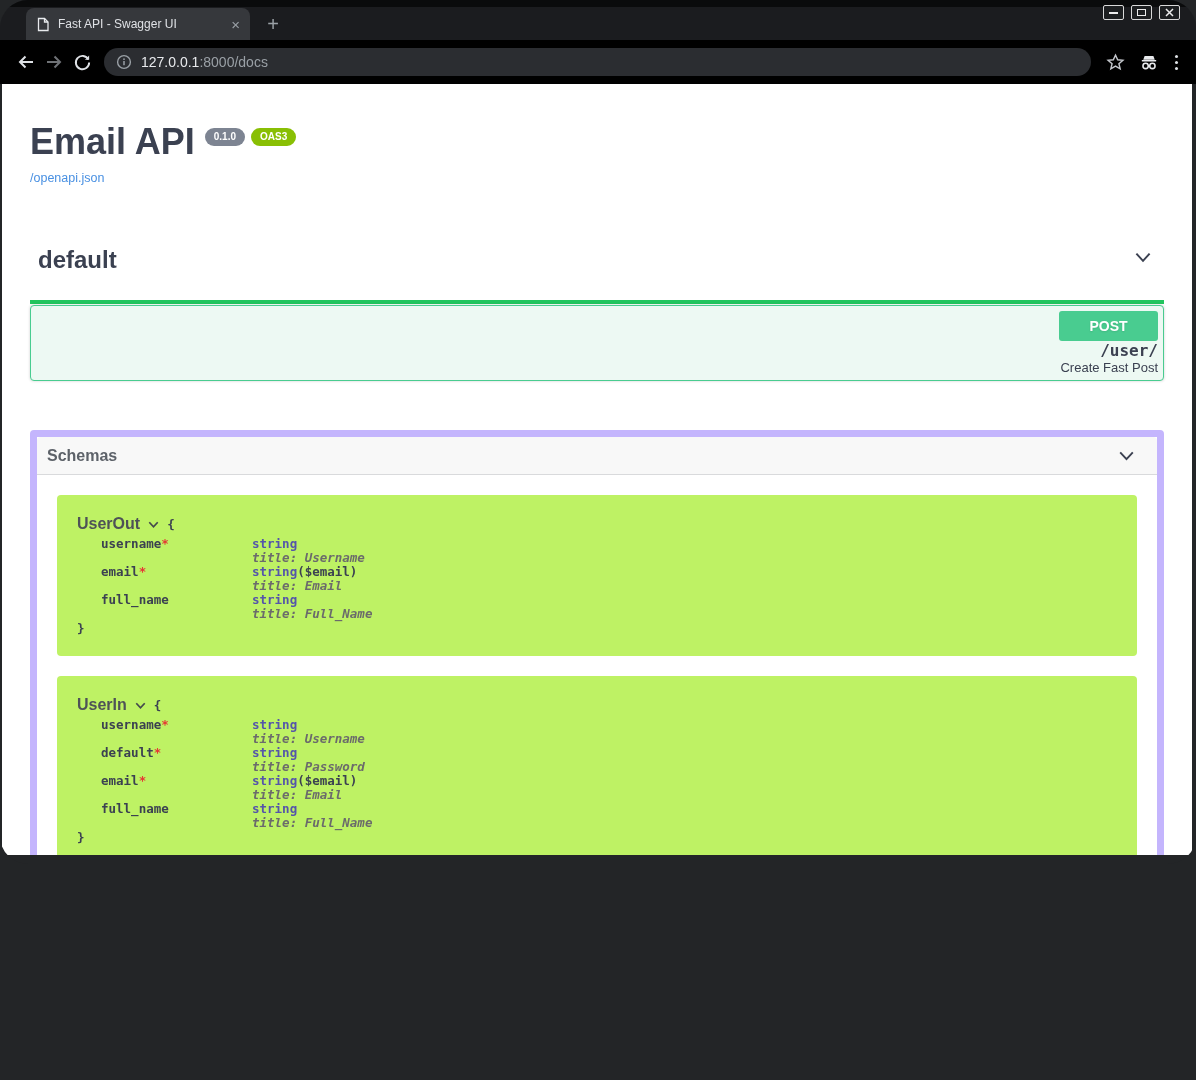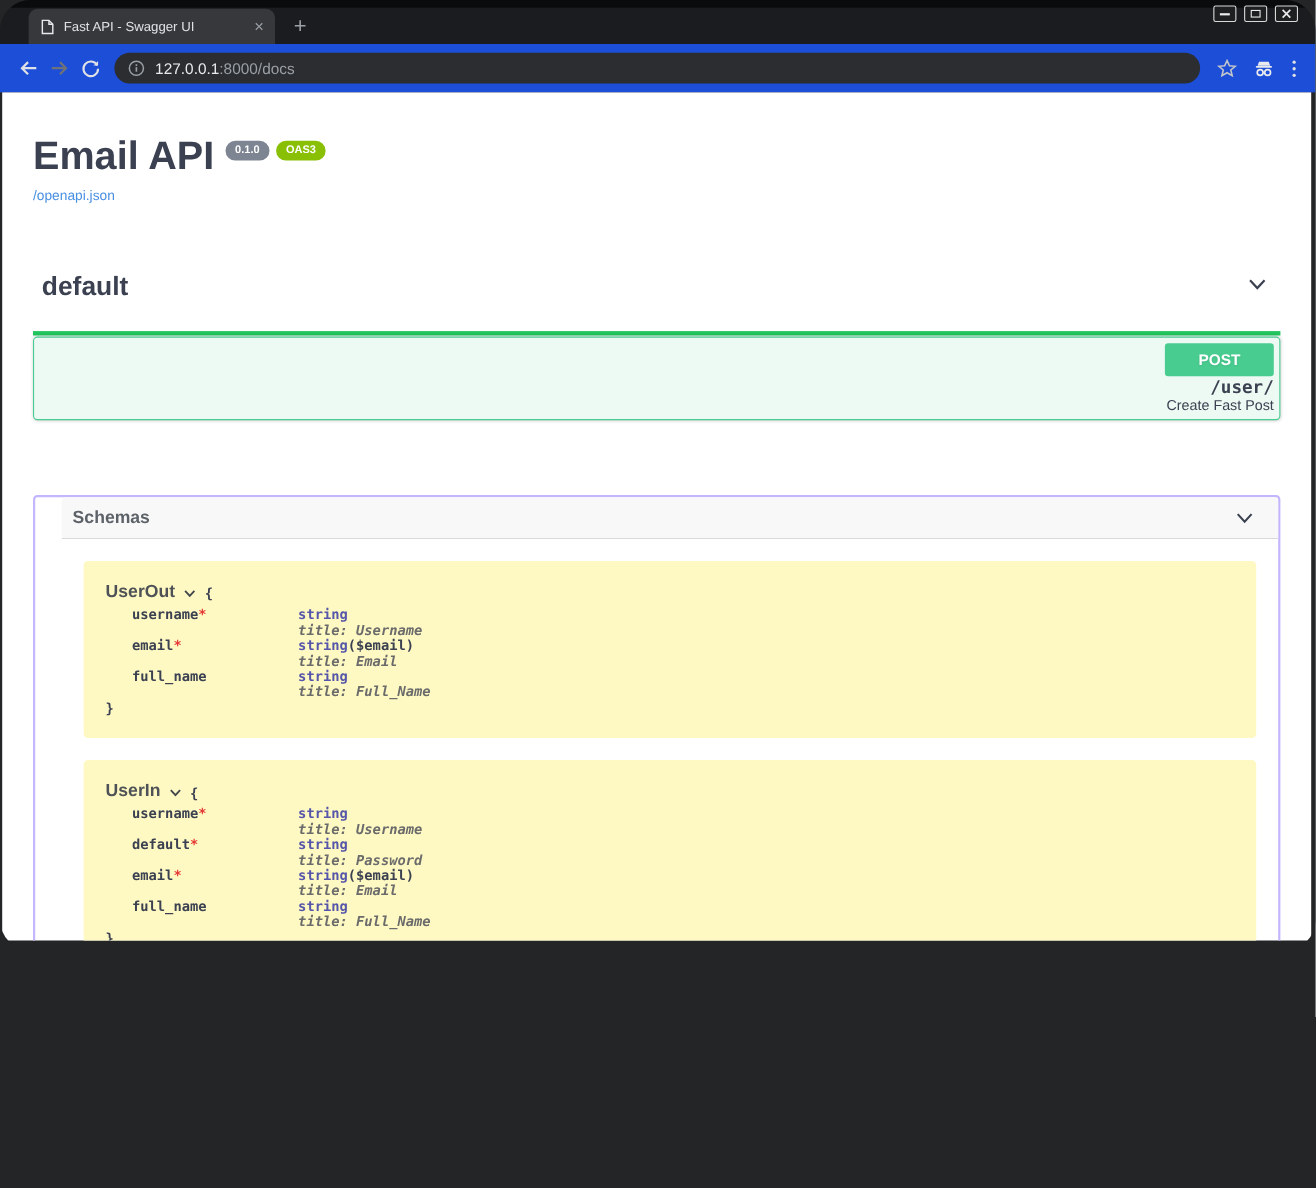--- a/index.html
+++ b/index.html
@@ -15,21 +15,21 @@
   .tab-title { color:#dfe1e5; font-size:12px; flex:1; white-space:nowrap; overflow:hidden; }
   .tab-close { color:#9aa0a6; font-size:15px; line-height:1; cursor:default; }
   .newtab { position:absolute; left:260px; top:12px; width:26px; height:24px; color:#9aa0a6;
             font-size:20px; font-weight:400; display:flex; align-items:center; justify-content:center; }
   .win-controls { position:absolute; top:5px; right:16px; display:flex; gap:7px; }
   .win-btn { width:21px; height:15px; border:1px solid #d9d9d9; border-radius:2px; background:#1d1f21;
              display:flex; align-items:center; justify-content:center; }
   .win-bar { width:9px; height:2px; background:#ececec; }
   .win-sq { width:9px; height:7px; border:1px solid #ececec; }
 
-  .toolbar { position:absolute; top:40px; left:0; right:0; height:44px; background:#1d4ed8;
+  .toolbar { position:absolute; top:40px; left:0; right:0; height:44px; background:#000000;
              display:flex; align-items:center; padding:0 12px; }
   .nav-btn { width:28px; height:28px; display:flex; align-items:center; justify-content:center; border-radius:50%; }
   .omnibox { flex:1; height:28px; background:#2b2d31; border-radius:14px; display:flex;
              align-items:center; padding:0 12px; gap:9px; margin:0 10px 0 8px; }
   .url { font-size:14px; color:#e8eaed; white-space:nowrap; }
   .url-dim { color:#9aa0a6; }
   .menu-dots { display:flex; flex-direction:column; gap:3px; padding:6px; }
   .menu-dots i { width:3px; height:3px; border-radius:50%; background:#dee1e5; }
 
   
@@ -48,27 +48,27 @@
                 padding:10px 10px 26px 8px; border-bottom:4px solid #22c55e; }
   .tag-title { font-size:24px; font-weight:700; color:#3b4151; }
 
   .opblock { margin-top:1px; border:1px solid #49cc90; background:#edf9f3; border-radius:4px;
              box-shadow:0 0 3px rgba(0,0,0,.19); padding:5px; display:flex; align-items:flex-end;flex-direction:column; }
   .method { background:#49cc90; color:#fff; font-weight:700; font-size:14px; border-radius:3px;
             width:99px; text-align:center; padding:7px 0; text-shadow:0 1px 2px rgba(0,0,0,.1); }
   .op-path { font-family:"DejaVu Sans Mono", monospace; font-weight:700; font-size:16px; color:#3b4151; margin-left:12px; }
   .op-summary { font-size:13px; color:#3b4151; margin-left:13px; }
 
-  .models-section { margin-top:68px; border:2px solid #c4b5fd; border-radius:4px;padding-left:24px; }
+  .models-section { margin-top:49px; border:7px solid #c4b5fd; border-radius:4px; }
   .models-header { display:flex; align-items:center; justify-content:space-between; height:38px;
                    padding:0 20px 0 10px; background:#f8f8f8; border-bottom:1px solid #d9dadc; border-radius:4px 4px 0 0; }
   .models-title { font-size:16px; font-weight:700; color:#5d6269; }
   .models-body { padding:20px; }
 
-  .model-box { background:#fef9c3; border-radius:4px; padding:20px; margin-bottom:20px; }
+  .model-box { background:#bef264; border-radius:4px; padding:20px; margin-bottom:20px; }
   .model-box.collapsed { display:flex; align-items:center; height:55px; padding:0 20px; margin-bottom:18px; }
   .model-box:last-child { margin-bottom:0; }
   .model-head { display:flex; align-items:center; gap:7px; }
   .model-name { font-size:16px; font-weight:700; color:#4e5257; }
   .brace { font-family:"DejaVu Sans Mono", monospace; font-size:12.5px; font-weight:700; color:#3b4151; }
   .props { margin:4px 0 0 24px; border-collapse:collapse; }
   .props td { vertical-align:top; padding:0; font-family:"DejaVu Sans Mono", monospace;
               font-size:12.5px; line-height:14px; }
   .prop-name-cell { width:151px; color:#3b4151; font-weight:700; }
   .star { color:#e53935; font-weight:700; }

